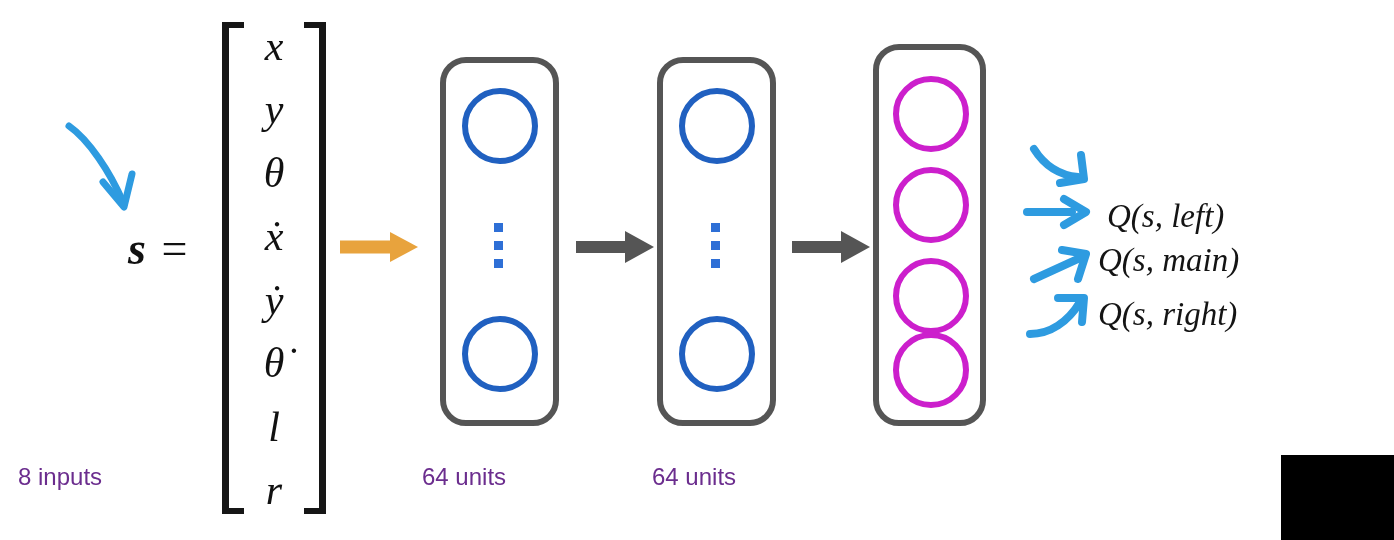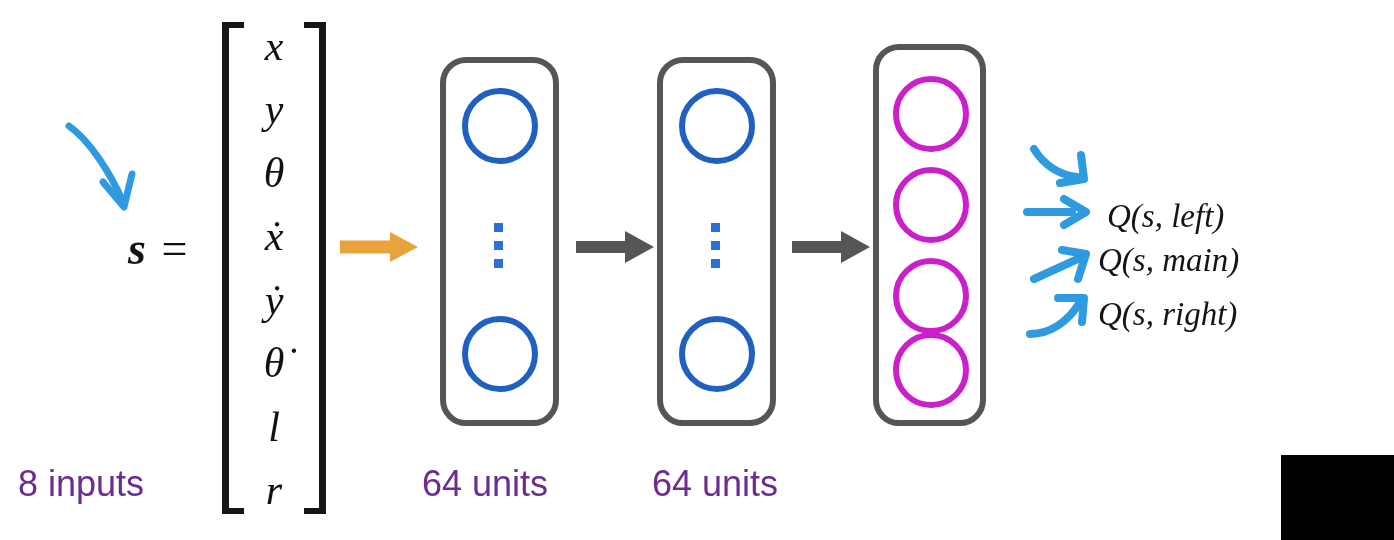--- a/index.html
+++ b/index.html
@@ -108,21 +108,21 @@
   
   .arrow-svg {
     position: absolute;
     overflow: visible;
   }
 
   
   .unit-label {
     position: absolute;
     font-family: "Liberation Sans", sans-serif;
-    font-size: 36px;
+    font-size: 24px;
     color: #6B2D8E;
     white-space: nowrap;
   }
 
   .q-label {
     position: absolute;
     font-family: "Liberation Serif", serif;
     font-size: 33px;
     color: #141414;
     white-space: nowrap;

